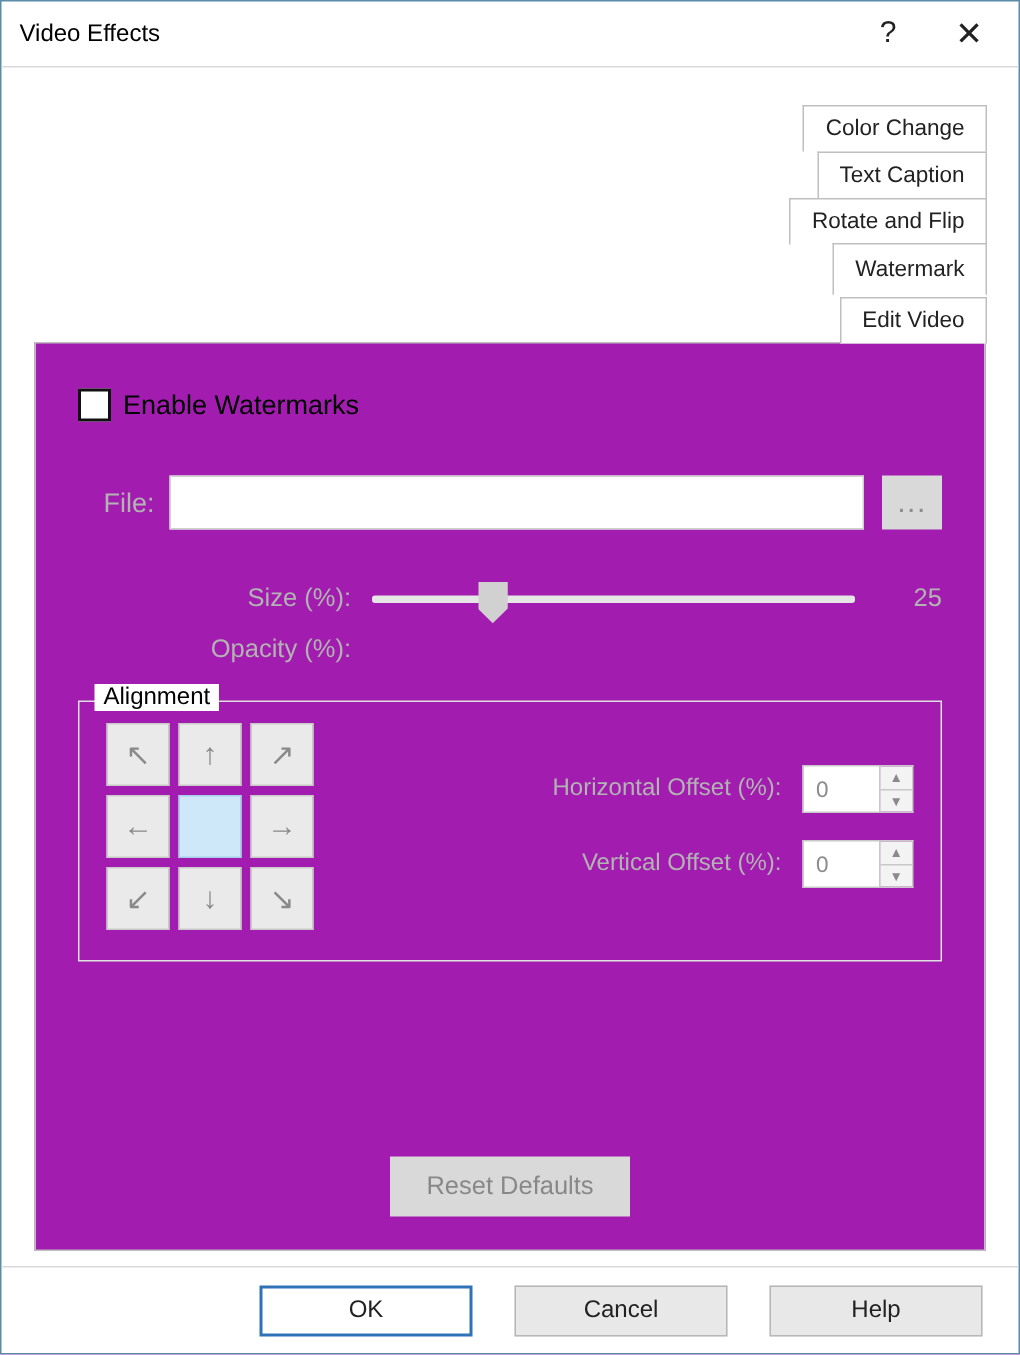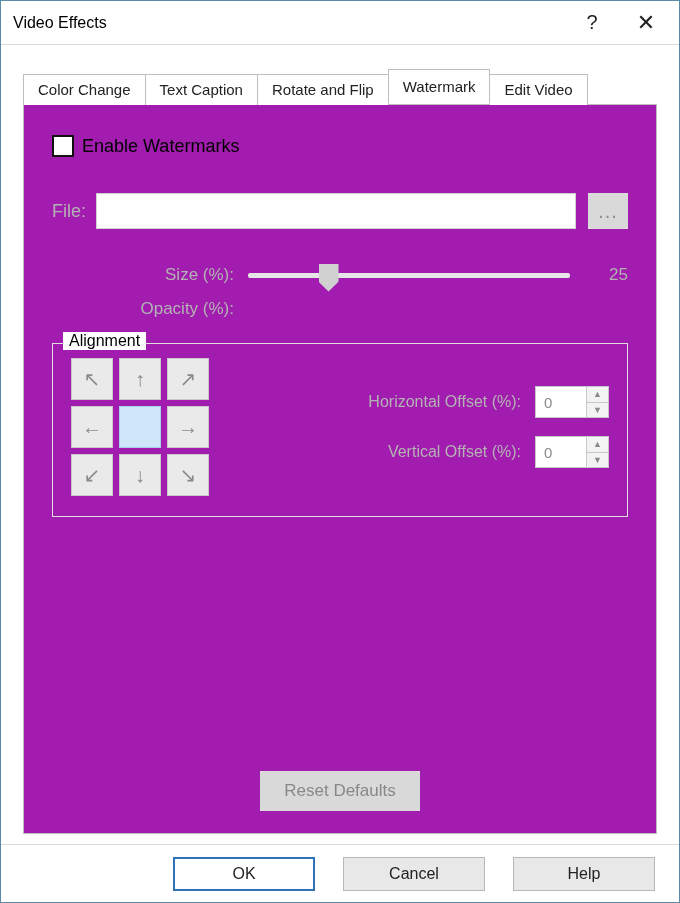--- a/index.html
+++ b/index.html
@@ -15,21 +15,21 @@
   .title-text { flex: 1; font-size: 16px; }
   .titlebar-btn {
     width: 54px; height: 44px; display: flex; align-items: center; justify-content: center;
     font-size: 20px; color: #222; background: transparent;
   }
   .titlebar-btn.close { font-size: 22px; }
   .body {
     flex: 1; display: flex; flex-direction: column; padding: 24px 22px 10px 22px;
   }
   .tabs {
-    display: flex; align-items: flex-end; position: relative; z-index: 2;
+    display: flex; align-items: flex-end; position: relative; z-index: 2; flex-direction: column;
   }
   .tab {
     padding: 6px 14px 7px 14px; border: 1px solid #bfbfbf; border-bottom: none;
     background: #fff; margin-right: -1px; color: #222; position: relative; top: 1px;
     font-size: 15px;
   }
   .tab.active {
     border: 1px solid #bfbfbf; border-bottom: 1px solid #fff; z-index: 5;
     padding-top: 8px; padding-bottom: 8px; top: 0;
   }
@@ -37,21 +37,21 @@
     flex: 1; border: 1px solid #bfbfbf; background: #a21caf; padding: 30px 28px 22px 28px;
     display: flex; flex-direction: column;
   }
   .check-row { display: flex; align-items: center; gap: 8px; margin-bottom: 36px; }
   .chk {
     width: 22px; height: 22px; border: 2px solid #111; background: #fff; display: inline-block;
   }
   .check-label { font-size: 18px; }
   .form-area { color: #b3b3b3; }
   .row { display: flex; align-items: center; margin-bottom: 14px; }
-  .file-row { margin-bottom: 36px; }
+  .file-row { margin-bottom: 36px; margin-left: 17px; }
   .file-label { font-size: 18px; margin-right: 10px; }
   .file-input {
     flex: 1; height: 36px; border: 1px solid #d0d0d0; background: #fff;
   }
   .browse-btn {
     width: 40px; height: 36px; margin-left: 12px; background: #d9d9d9;
     display: flex; align-items: center; justify-content: center; color: #8c8c8c; font-size: 20px;
     letter-spacing: 1px;
   }
   .label-col {

